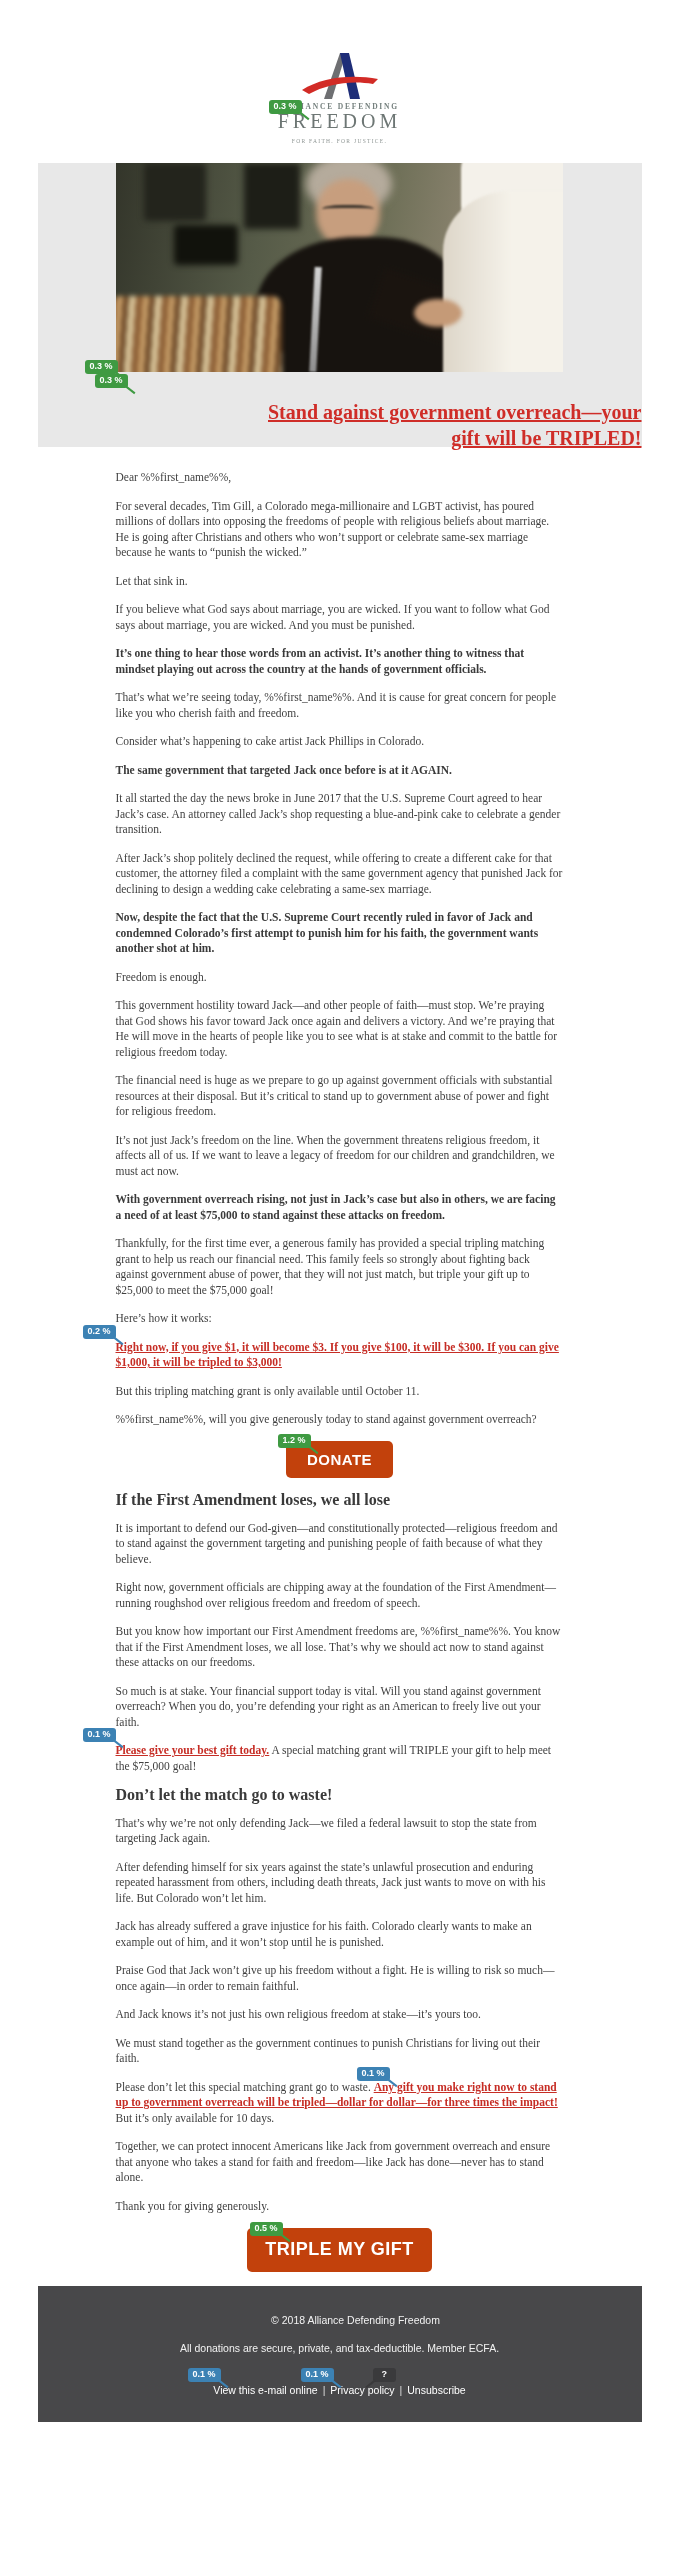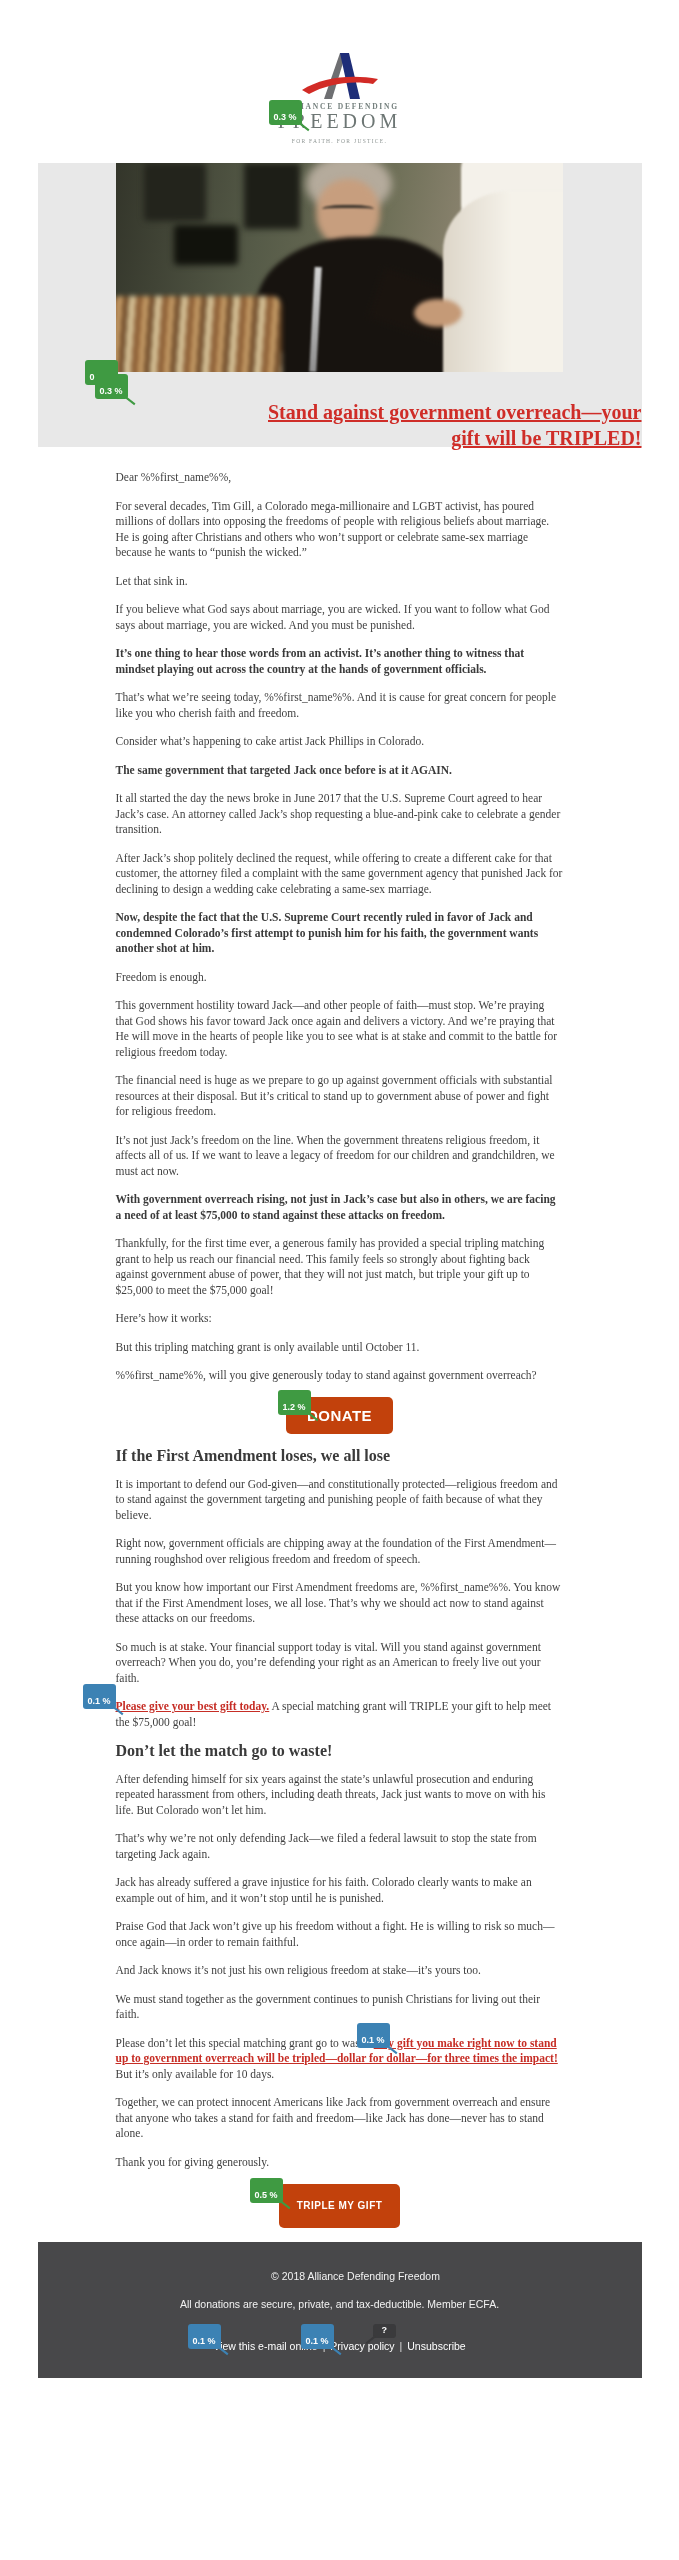--- a/index.html
+++ b/index.html
@@ -45,35 +45,35 @@
   .red-link{color:#c62d25;font-weight:bold;text-decoration:underline;cursor:pointer;}
   .para-wrap{position:relative;}
   .section-heading{font-size:16px;font-weight:bold;color:#3a3a3a;margin:10px 0 12px;}
 
   .btn-row{position:relative;text-align:center;margin:6px 0 14px;}
   .btn-row.first{margin-top:6px;}
   .btn-row.last{margin-top:14px;}
   .btn{display:inline-block;background:#c2410c;color:#fff;font-family:"Liberation Sans",sans-serif;
        font-weight:bold;border:none;border-radius:5px;cursor:pointer;}
   .btn-donate{font-size:15px;padding:11px 21px;letter-spacing:.5px;}
-  .btn-triple{font-size:10px;padding:14px 18px;letter-spacing:.5px;}
+  .btn-triple{font-size:18px;padding:14px 18px;letter-spacing:.5px;}
 
   
   .footer{background:#48484a;color:#f2f2f2;text-align:center;font-family:"Liberation Sans",sans-serif;
           font-size:10.5px;margin-top:14px;padding:28px 0 26px;position:relative;}
   .footer p{margin:0;}
   .f-copy{margin-bottom:16px !important;padding-left:32px;}
   .f-note{margin-top:2px !important;}
   .footer-links{position:relative;margin-top:30px;}
   .flink{color:#ffffff;cursor:pointer;}
   .fsep{padding:0 5px;color:#dddddd;}
 
   
   .badge{position:absolute;z-index:6;font-family:"Liberation Sans",sans-serif;font-size:9px;font-weight:bold;
-         color:#fff;padding:12px 5px 2px;border-radius:3px;white-space:nowrap;line-height:1.25;cursor:pointer;}
+         color:#fff;padding:1px 5px 2px;border-radius:3px;white-space:nowrap;line-height:1.25;cursor:pointer;}
   .badge::after{content:"";position:absolute;width:11px;height:2px;right:-8px;bottom:-3px;transform:rotate(38deg);}
   .badge-green{background:#3f9a42;}  .badge-green::after{background:#3f9a42;}
   .badge-blue{background:#3c82b4;}   .badge-blue::after{background:#3c82b4;}
   .badge-dark{background:#3a3a3c;padding:1px 9px 2px;}
   .badge-dark::after{background:#3a3a3c;right:auto;left:-8px;transform:rotate(-38deg);}
 
   .b-logo{left:231px;top:100px;}
   .b-band1{left:47px;top:197px;}
   .b-band2{left:57px;top:211px;}
   .b-inline-left{left:-33px;top:-15px;}
@@ -139,20 +139,24 @@
       <p>After Jack’s shop politely declined the request, while offering to create a different cake for that customer, the attorney filed a complaint with the same government agency that punished Jack for declining to design a wedding cake celebrating a same-sex marriage.</p>
       <p class="bold">Now, despite the fact that the U.S. Supreme Court recently ruled in favor of Jack and condemned Colorado’s first attempt to punish him for his faith, the government wants another shot at him.</p>
       <p>Freedom is enough.</p>
       <p>This government hostility toward Jack—and other people of faith—must stop. We’re praying that God shows his favor toward Jack once again and delivers a victory. And we’re praying that He will move in the hearts of people like you to see what is at stake and commit to the battle for religious freedom today.</p>
       <p>The financial need is huge as we prepare to go up against government officials with substantial resources at their disposal. But it’s critical to stand up to government abuse of power and fight for religious freedom.</p>
       <p>It’s not just Jack’s freedom on the line. When the government threatens religious freedom, it affects all of us. If we want to leave a legacy of freedom for our children and grandchildren, we must act now.</p>
       <p class="bold">With government overreach rising, not just in Jack’s case but also in others, we are facing a need of at least $75,000 to stand against these attacks on freedom.</p>
       <p>Thankfully, for the first time ever, a generous family has provided a special tripling matching grant to help us reach our financial need. This family feels so strongly about fighting back against government abuse of power, that they will not just match, but triple your gift up to $25,000 to meet the $75,000 goal!</p>
       <p>Here’s how it works:</p>
 
+      <div class="para-wrap">
+        <span class="badge badge-blue b-inline-left">0.2 %</span>
+        <p><a class="red-link">Right now, if you give $1, it will become $3. If you give $100, it will be $300. If you can give $1,000, it will be tripled to $3,000!</a></p>
+      </div>
 
       <p>But this tripling matching grant is only available until October 11.</p>
       <p>%%first_name%%, will you give generously today to stand against government overreach?</p>
 
       <div class="btn-row first">
         <span class="badge badge-green b-donate">1.2 %</span>
         <a class="btn btn-donate">DONATE</a>
       </div>
 
       <h2 class="section-heading">If the First Amendment loses, we all lose</h2>
@@ -162,22 +166,22 @@
       <p>So much is at stake. Your financial support today is vital. Will you stand against government overreach? When you do, you’re defending your right as an American to freely live out your faith.</p>
 
       <div class="para-wrap">
         <span class="badge badge-blue b-inline-left">0.1 %</span>
         <p>
           <a class="red-link">Please give your best gift today.</a><span> A special matching grant will TRIPLE your gift to help meet the $75,000 goal!</span>
         </p>
       </div>
 
       <h2 class="section-heading">Don’t let the match go to waste!</h2>
+      <p>That’s why we’re not only defending Jack—we filed a federal lawsuit to stop the state from targeting Jack again.</p>
       <p>After defending himself for six years against the state’s unlawful prosecution and enduring repeated harassment from others, including death threats, Jack just wants to move on with his life. But Colorado won’t let him.</p>
-      <p>That’s why we’re not only defending Jack—we filed a federal lawsuit to stop the state from targeting Jack again.</p>
       <p>Jack has already suffered a grave injustice for his faith. Colorado clearly wants to make an example out of him, and it won’t stop until he is punished.</p>
       <p>Praise God that Jack won’t give up his freedom without a fight. He is willing to risk so much—once again—in order to remain faithful.</p>
       <p>And Jack knows it’s not just his own religious freedom at stake—it’s yours too.</p>
       <p>We must stand together as the government continues to punish Christians for living out their faith.</p>
 
       <div class="para-wrap">
         <span class="badge badge-blue b-s2cta">0.1 %</span>
         <p>
           <span>Please don’t let this special matching grant go to waste. </span><a class="red-link">Any gift you make right now to stand up to government overreach will be tripled—dollar for dollar—for three times the impact!</a><span> But it’s only available for 10 days.</span>
         </p>

